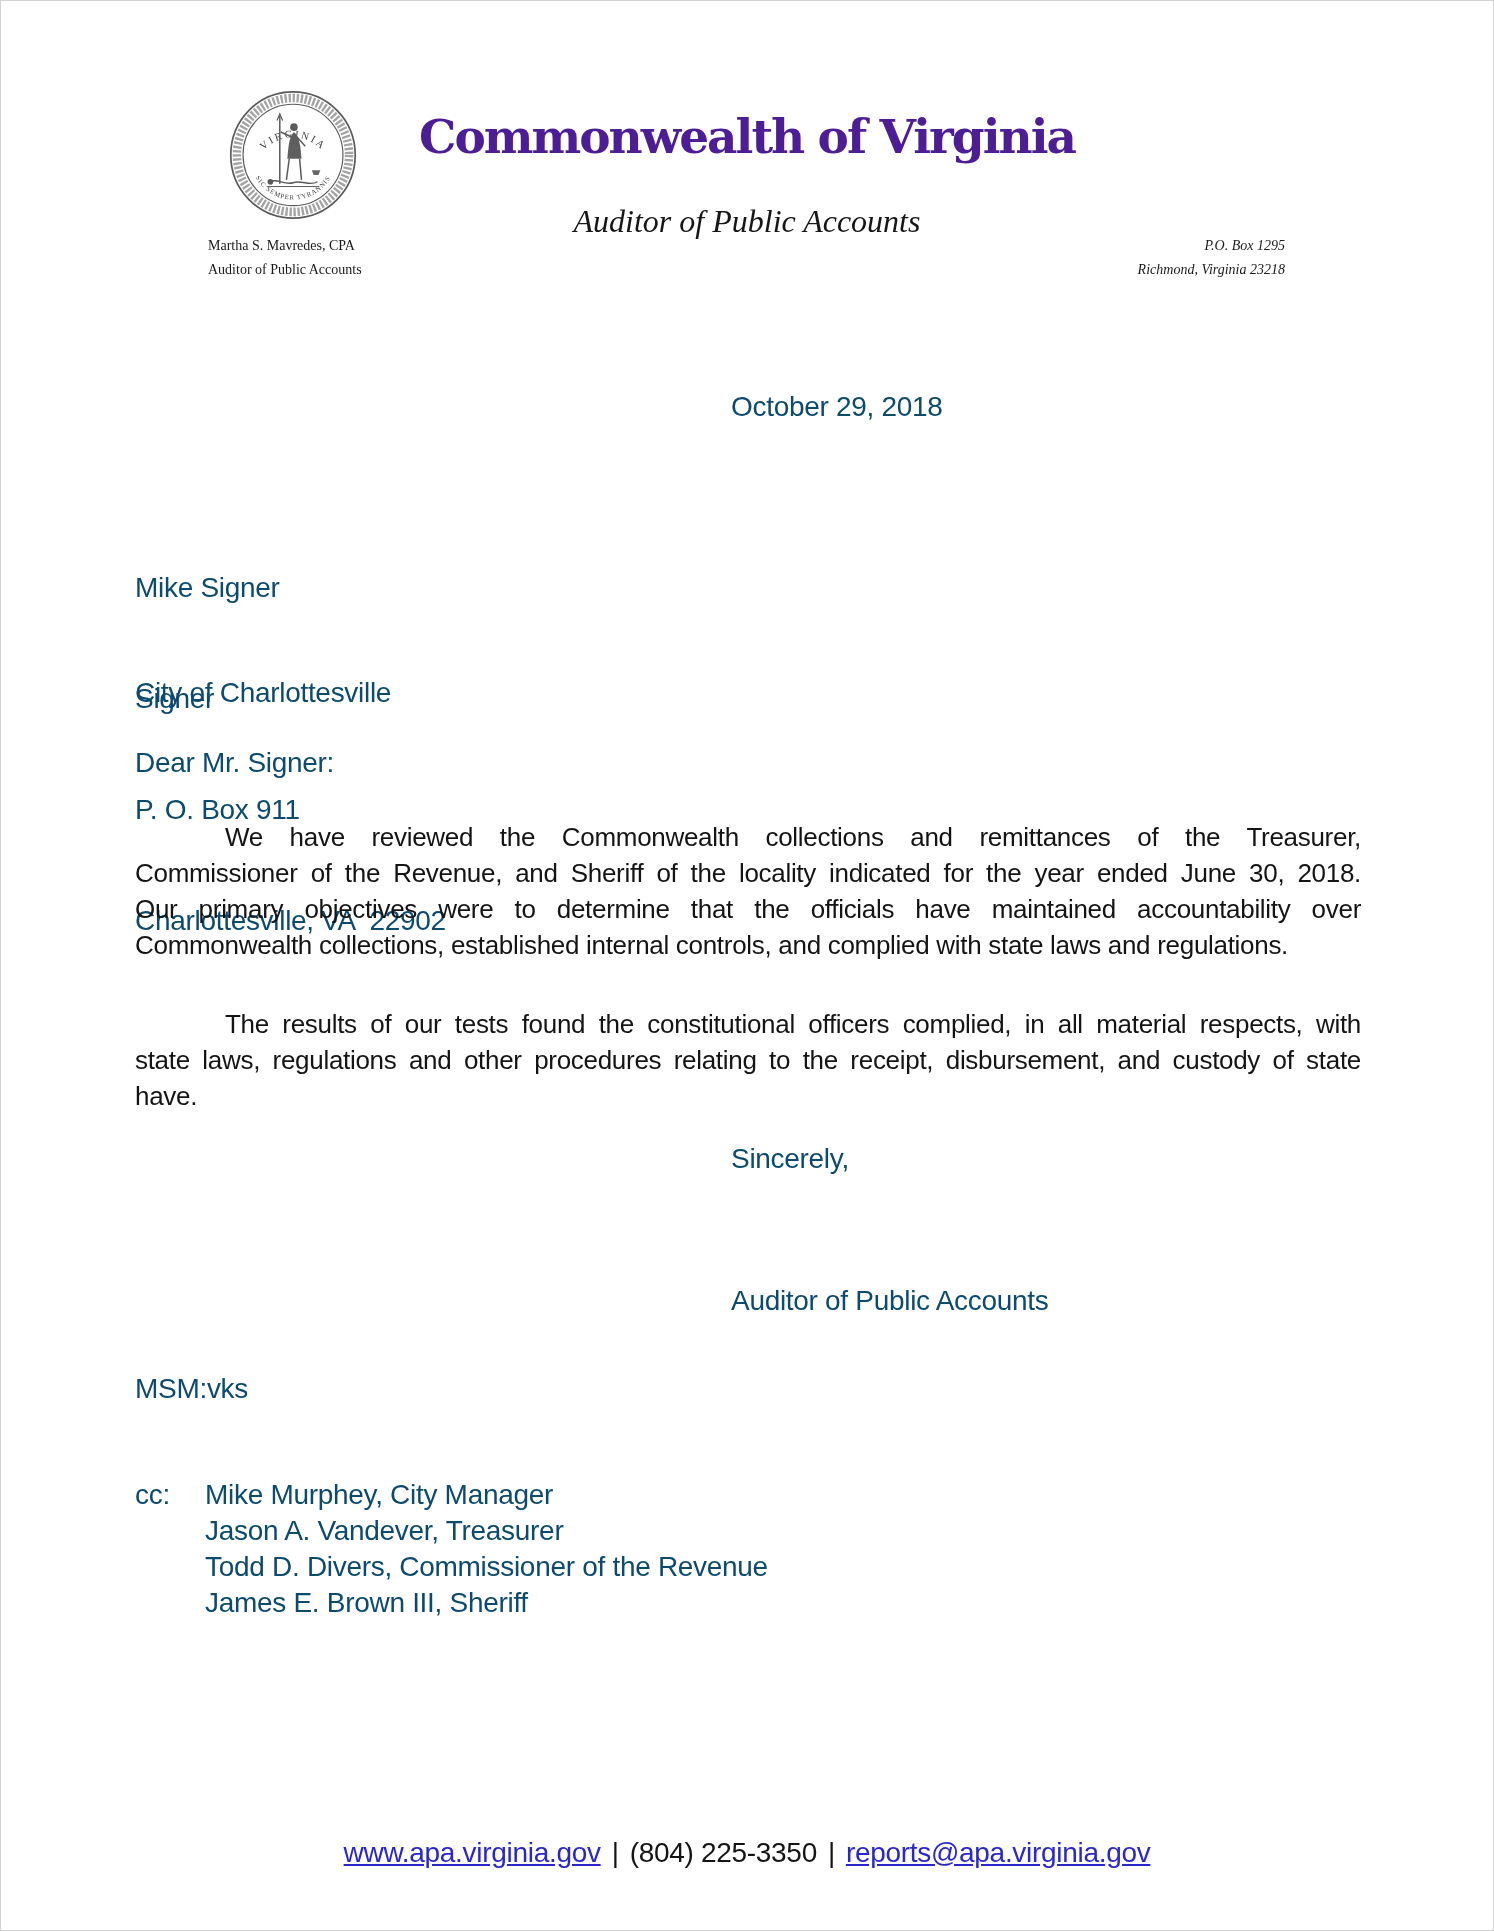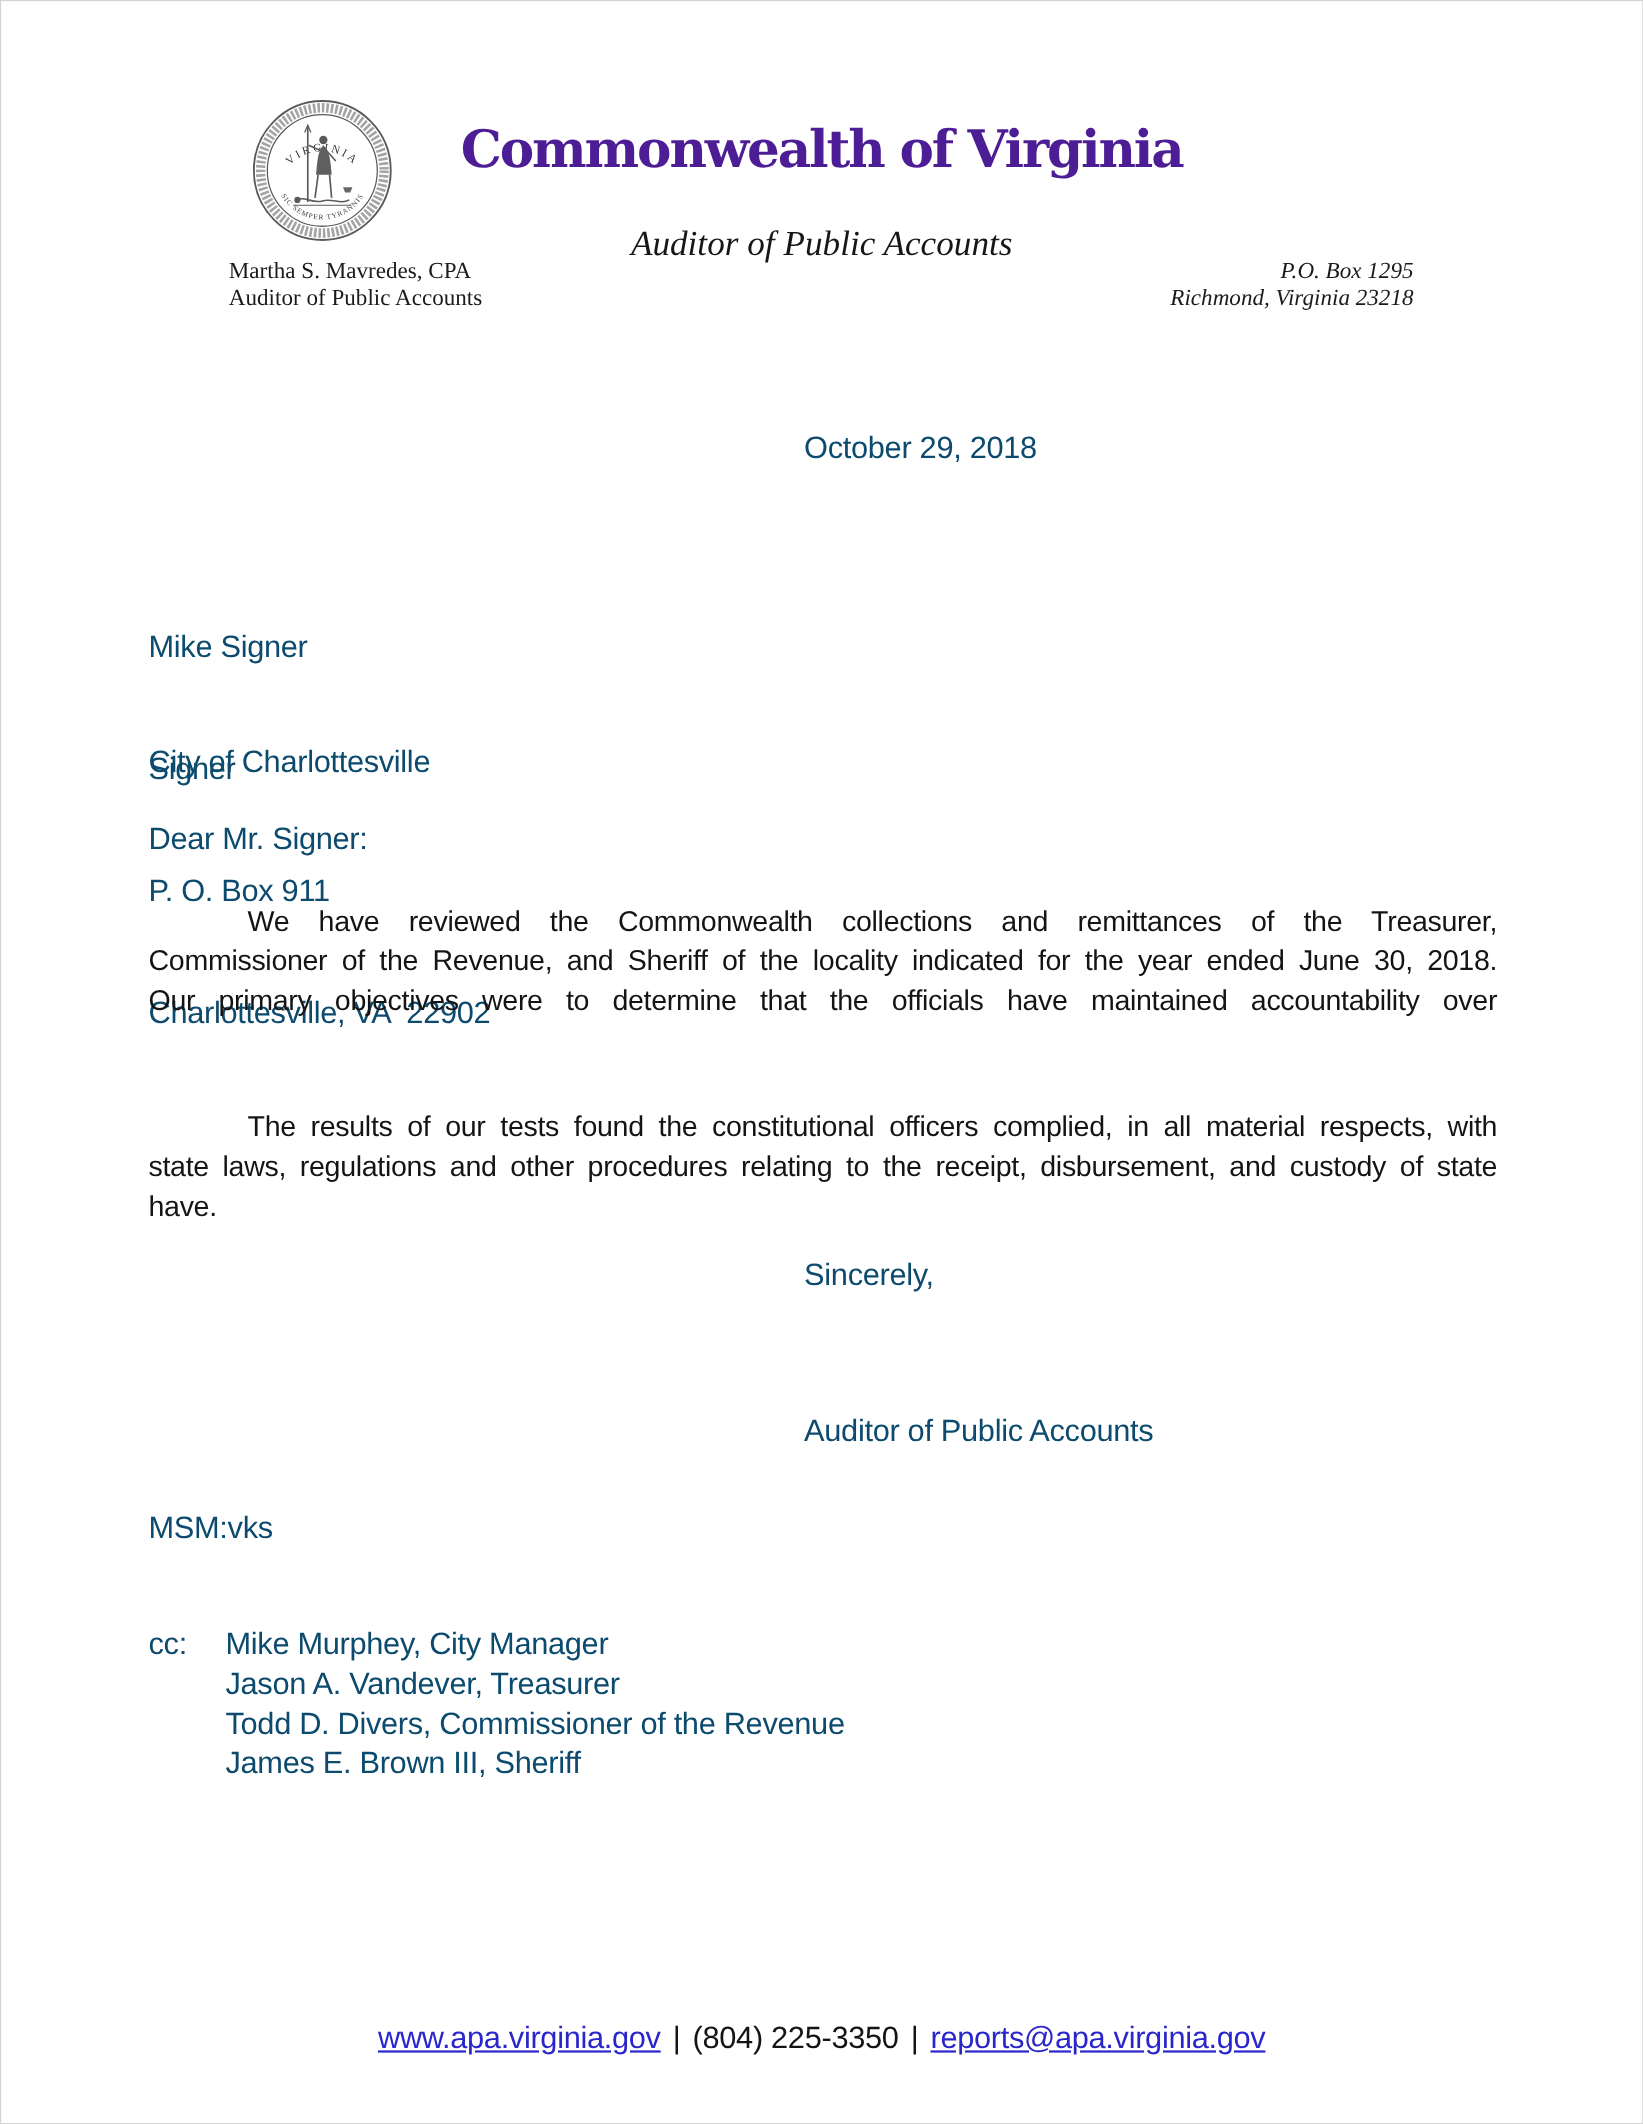--- a/index.html
+++ b/index.html
@@ -30,21 +30,21 @@
     position: absolute; left: 0; right: 0; top: 202px;
     text-align: center;
     font-family: "Liberation Serif", "DejaVu Serif", serif;
     font-style: italic;
     font-size: 32px;
     color: #161616;
   }
   .hdr-block {
     position: absolute; top: 233px;
     font-family: "Liberation Serif", "DejaVu Serif", serif;
-    font-size: 21px; line-height: 24px; color: #1a1a1a;
+    font-size: 14px; line-height: 24px; color: #1a1a1a;
   }
   .hdr-left  { left: 207px; text-align: left; }
   .hdr-right { right: 208px; text-align: right; font-style: italic; }
 
   
   .sans { font-size: 28px; letter-spacing: -0.3px; color: #0c4a6e; }
   .date       { position: absolute; left: 730px; top: 390px; }
   .recipient  { position: absolute; left: 134px; top: 494px; line-height: 37px; white-space: pre-wrap; }
   .locality   { position: absolute; left: 134px; top: 676px; }
   .salutation { position: absolute; left: 134px; top: 746px; }
@@ -141,20 +141,21 @@
   </div>
 
   <div class="sans locality">City of Charlottesville</div>
 
   <div class="sans salutation">Dear Mr. Signer:</div>
 
   <div class="para para-1">
     <div class="jline jline-first">We have reviewed the Commonwealth collections and remittances of the Treasurer,</div>
     <div class="jline">Commissioner of the Revenue, and Sheriff of the locality indicated for the year ended June 30, 2018.</div>
     <div class="jline">Our primary objectives were to determine that the officials have maintained accountability over</div>
+    <div class="jline jline-last">Commonwealth collections, established internal controls, and complied with state laws and regulations.</div>
   </div>
 
   <div class="para para-2">
     <div class="jline jline-first">The results of our tests found the constitutional officers complied, in all material respects, with</div>
     <div class="jline">state laws, regulations and other procedures relating to the receipt, disbursement, and custody of state</div>
     <div class="jline jline-last">have.</div>
   </div>
 
   <div class="sans closing">Sincerely,</div>
 

